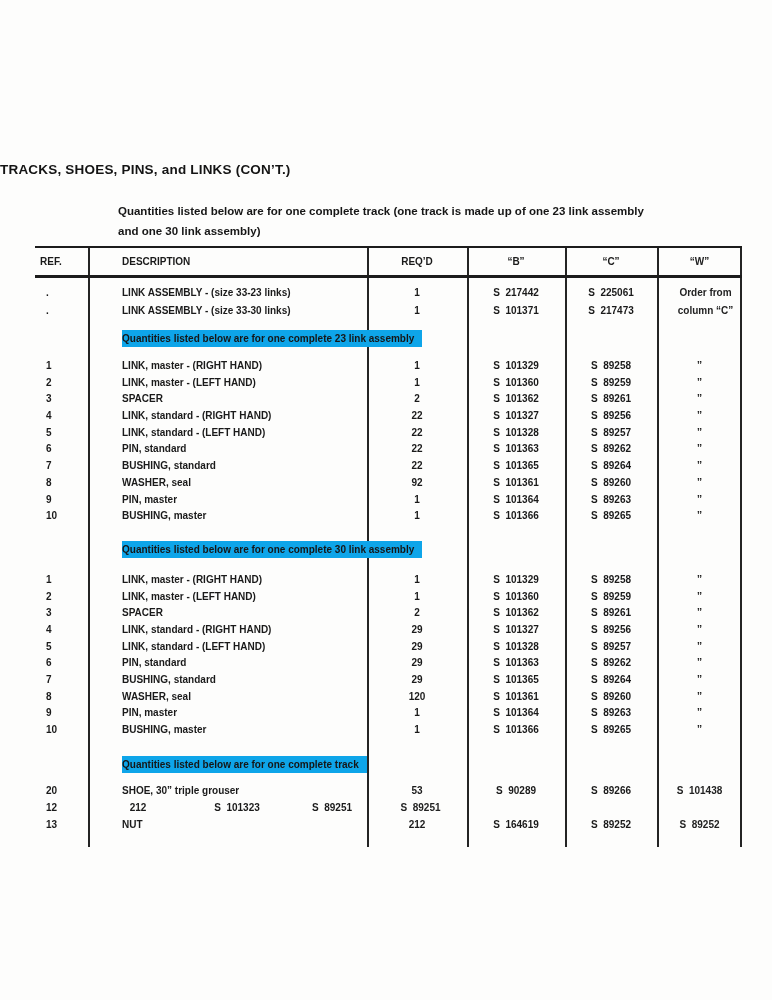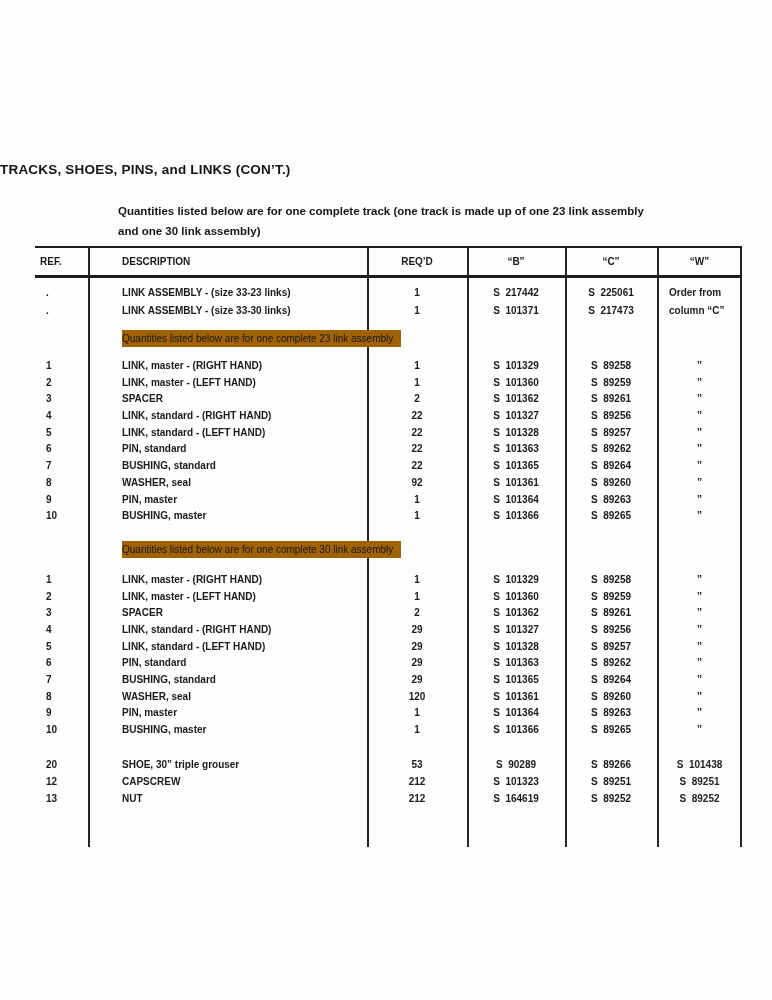--- a/index.html
+++ b/index.html
@@ -52,27 +52,27 @@
   .cell-w           { width:85px;  text-align:center; box-sizing:border-box; }
   .header-row .cell-ref { padding-left:5px; }
   .tbody { position:relative; }
   .trow { display:flex; position:relative; z-index:2; }
   .data-row { height:16.7px; line-height:16.7px; }
   .heading-row {
     height:17px; line-height:17px;
     padding-left:87px; box-sizing:border-box;
   }
   .section-heading {
-    background:#a16207; position:relative; z-index:3;
+    background:#0ea5e9; position:relative; z-index:3;
     padding-right:8px;
-    font-weight:normal; color:#161616;
+    font-weight:bold; color:#161616;
   }
   .tsection-0 { margin-top:6px; }
   .tsection-0 .data-row { height:18px; line-height:18px; }
-  .tsection-0 .cell-w { text-align:left; padding-left:12px; }
+  .tsection-0 .cell-w { text-align:center; padding-left:12px; }
   .tsection-1 { margin-top:10px; }
   .tsection-1 .heading-row { margin-bottom:11px; }
   .tsection-2 { margin-top:16px; }
   .tsection-2 .heading-row { margin-bottom:14px; }
   .tsection-3 { margin-top:17px; }
   .tsection-3 .heading-row { margin-bottom:9px; }
   .tsection-3 .data-row { height:17px; line-height:17px; }
   .cell-w { color:#222; }
 </style>
 </head>
@@ -285,31 +285,33 @@
         <div class="trow data-row">
           <div class="cell cell-ref">10</div>
           <div class="cell cell-description">BUSHING, master</div>
           <div class="cell cell-reqd">1</div>
           <div class="cell cell-b">S  101366</div>
           <div class="cell cell-c">S  89265</div>
           <div class="cell cell-w">’’</div>
         </div>
       </div>
       <div class="tsection tsection-3">
+        <div class="trow heading-row">
+          <span class="section-heading">Quantities listed below are for one complete track</span>
+        </div>
         <div class="trow data-row">
           <div class="cell cell-ref">20</div>
           <div class="cell cell-description">SHOE, 30” triple grouser</div>
           <div class="cell cell-reqd">53</div>
           <div class="cell cell-b">S  90289</div>
           <div class="cell cell-c">S  89266</div>
           <div class="cell cell-w">S  101438</div>
         </div>
         <div class="trow data-row">
           <div class="cell cell-ref">12</div>
-          <div class="cell cell-description">CAPSCREW</div>
           <div class="cell cell-reqd">212</div>
           <div class="cell cell-b">S  101323</div>
           <div class="cell cell-c">S  89251</div>
           <div class="cell cell-w">S  89251</div>
         </div>
         <div class="trow data-row">
           <div class="cell cell-ref">13</div>
           <div class="cell cell-description">NUT</div>
           <div class="cell cell-reqd">212</div>
           <div class="cell cell-b">S  164619</div>

